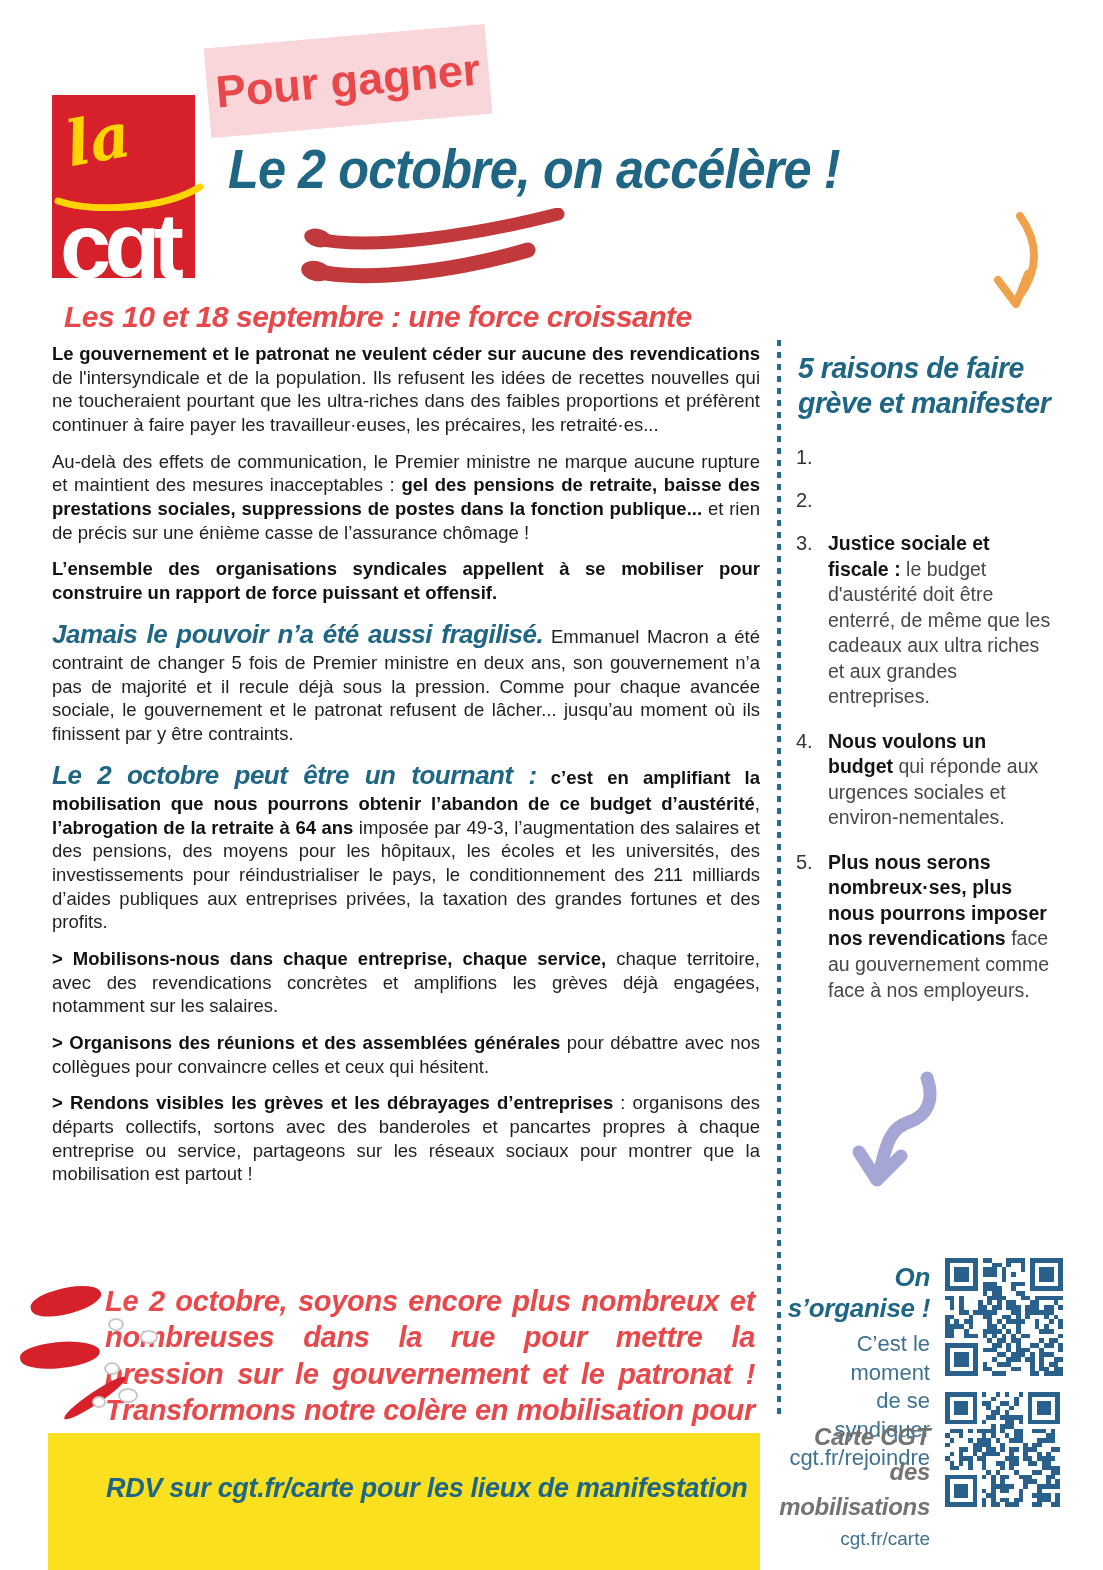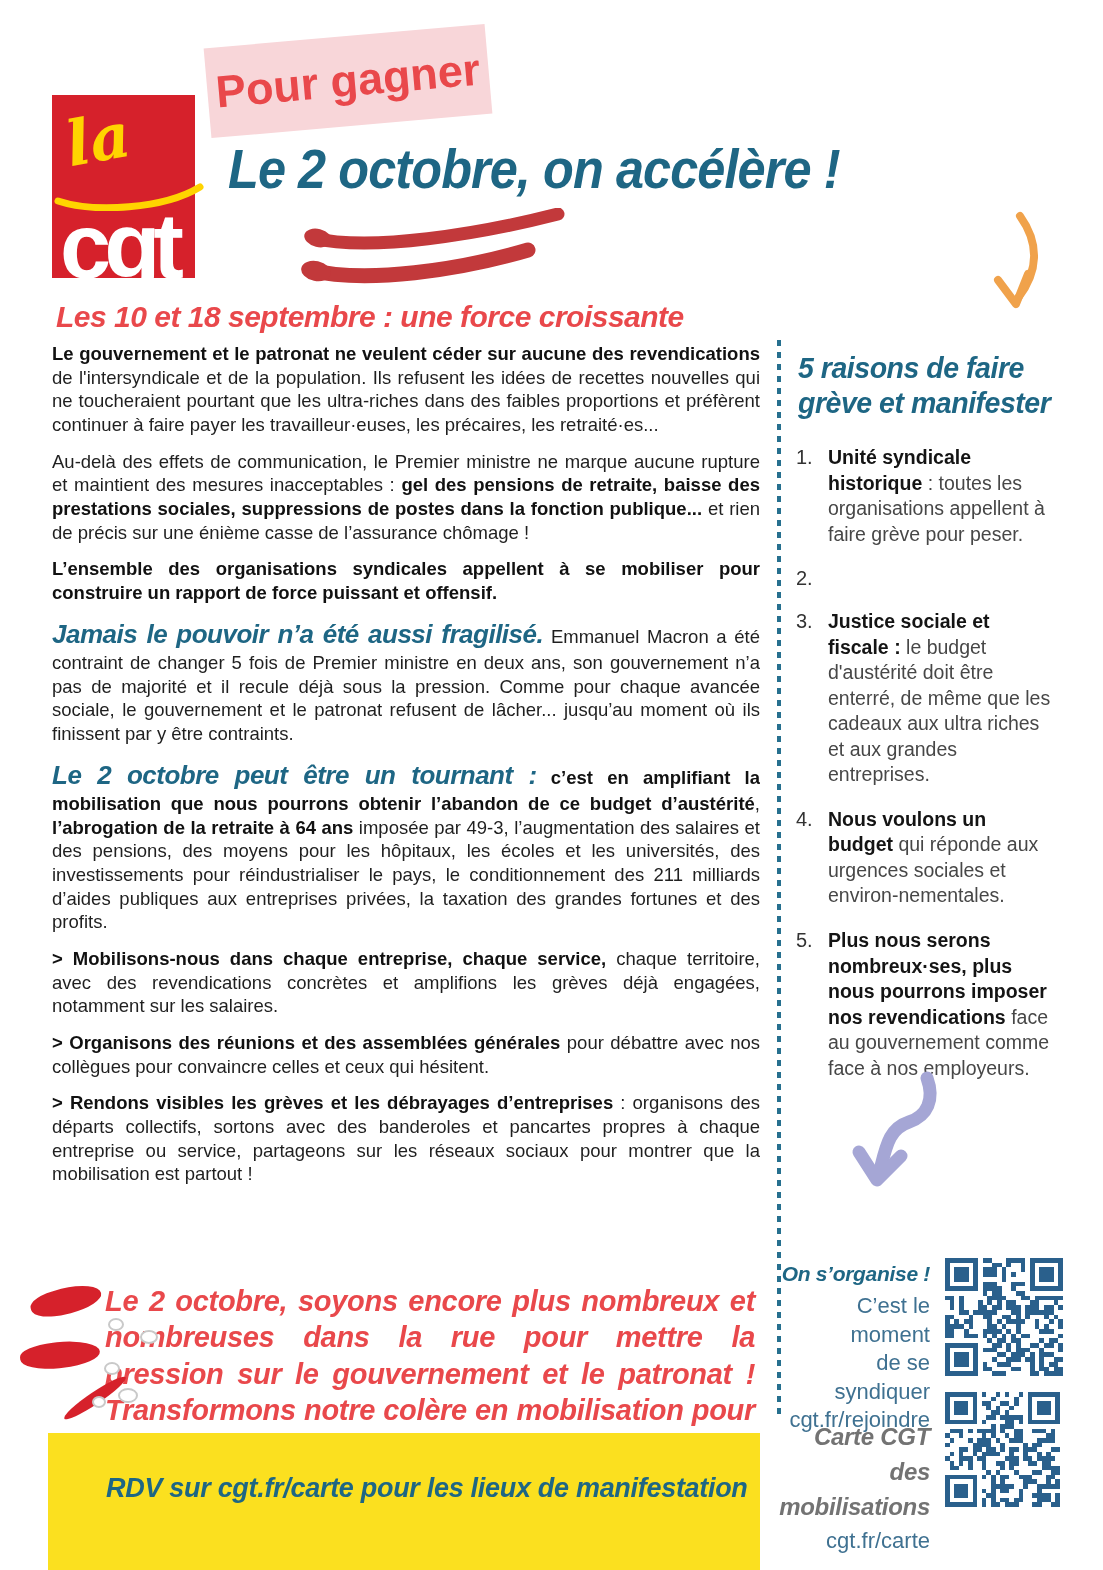--- a/index.html
+++ b/index.html
@@ -26,21 +26,21 @@
   .page-title{
     position:absolute;left:228px;top:136px;font-size:56px;font-weight:bold;font-style:italic;
     color:#1e6684;white-space:nowrap;transform:scaleX(.9);transform-origin:left center;
     letter-spacing:-1px;
   }
   .swoosh{position:absolute;left:300px;top:208px;width:270px;height:80px;}
   .orange-arrow{position:absolute;left:982px;top:210px;width:66px;height:108px;}
   
   .left-col{position:absolute;left:52px;top:300px;width:708px;height:985px;overflow:hidden;}
   .h-red{
-    font-size:30px;font-weight:bold;font-style:italic;color:#e9484b;margin:0 4px 8px;
+    font-size:30px;font-weight:bold;font-style:italic;color:#e9484b;margin:0 12px 8px;
     letter-spacing:-0.5px;
   }
   p.body{font-size:18.5px;line-height:1.28;color:#1f1f1f;text-align:justify;margin:0 0 13px;}
   p.body b{color:#111111;}
   .runin{font-style:italic;font-weight:bold;color:#1e6684;font-size:26px;letter-spacing:-0.5px;}
   
   .closing{
     position:absolute;left:105px;top:1283px;width:650px;font-size:29px;font-weight:bold;
     font-style:italic;color:#e9484b;line-height:1.25;text-align:justify;letter-spacing:-0.3px;
   }
@@ -65,28 +65,28 @@
     font-style:italic;color:#1e6684;line-height:1.17;transform:scaleX(.95);
     transform-origin:left top;letter-spacing:-0.5px;
   }
   .sb-list{position:absolute;left:796px;top:445px;width:258px;}
   .reason{display:flex;margin:0 0 19px;}
   .reason .num{width:32px;flex:none;font-size:20px;color:#333;padding-top:1px;}
   .reason .txt{font-size:19.5px;line-height:1.31;color:#474747;}
   .reason .txt b{color:#141414;}
   .purple-arrow{position:absolute;left:845px;top:1068px;width:100px;height:145px;}
   .organize{position:absolute;left:778px;top:1262px;width:152px;text-align:right;}
-  .organize .t{font-size:21px;font-weight:bold;font-style:italic;color:#1e6684;margin-bottom:6px;letter-spacing:-0.3px;}
+  .organize .t{font-size:26px;font-weight:bold;font-style:italic;color:#1e6684;margin-bottom:6px;letter-spacing:-0.3px;}
   .organize .l{font-size:22px;color:#3f7191;line-height:1.3;}
   .qr{position:absolute;}
   .qr1{left:945px;top:1258px;width:118px;height:118px;}
   .qr2{left:945px;top:1392px;width:115px;height:115px;}
   .mapblock{position:absolute;left:778px;top:1420px;width:152px;text-align:right;}
   .mapblock .t{font-size:24px;font-weight:bold;font-style:italic;color:#737373;line-height:1.45;letter-spacing:-0.3px;}
-  .mapblock .l{font-size:22px;color:#3f7191;margin-top:4px;}
+  .mapblock .l{font-size:19px;color:#3f7191;margin-top:4px;}
 </style>
 </head>
 <body>
 
 <div class="logo">
   <span class="logo-la">la</span>
   <svg class="logo-swash" viewBox="0 0 150 32">
     <path d="M4,22 C40,34 110,30 146,8" fill="none" stroke="#ffd400" stroke-width="7" stroke-linecap="round"></path>
   </svg>
   <span class="logo-cgt">cgt</span>
@@ -149,21 +149,20 @@
 <div class="divider"></div>
 
 <div class="sb-head">
   <div>5 raisons de faire</div>
   <div>grève et manifester</div>
 </div>
 
 <div class="sb-list">
   <div class="reason">
     <span class="num">1.</span>
-    <div class="txt"><b>Unité syndicale historique</b><span> : toutes les organisations appellent à faire grève pour peser.</span></div>
   </div>
   <div class="reason">
     <span class="num">2.</span>
   </div>
   <div class="reason">
     <span class="num">3.</span>
     <div class="txt"><b>Justice sociale et fiscale :</b><span> le budget d'austérité doit être enterré, de même que les cadeaux aux ultra riches et aux grandes entreprises.</span></div>
   </div>
   <div class="reason">
     <span class="num">4.</span>

